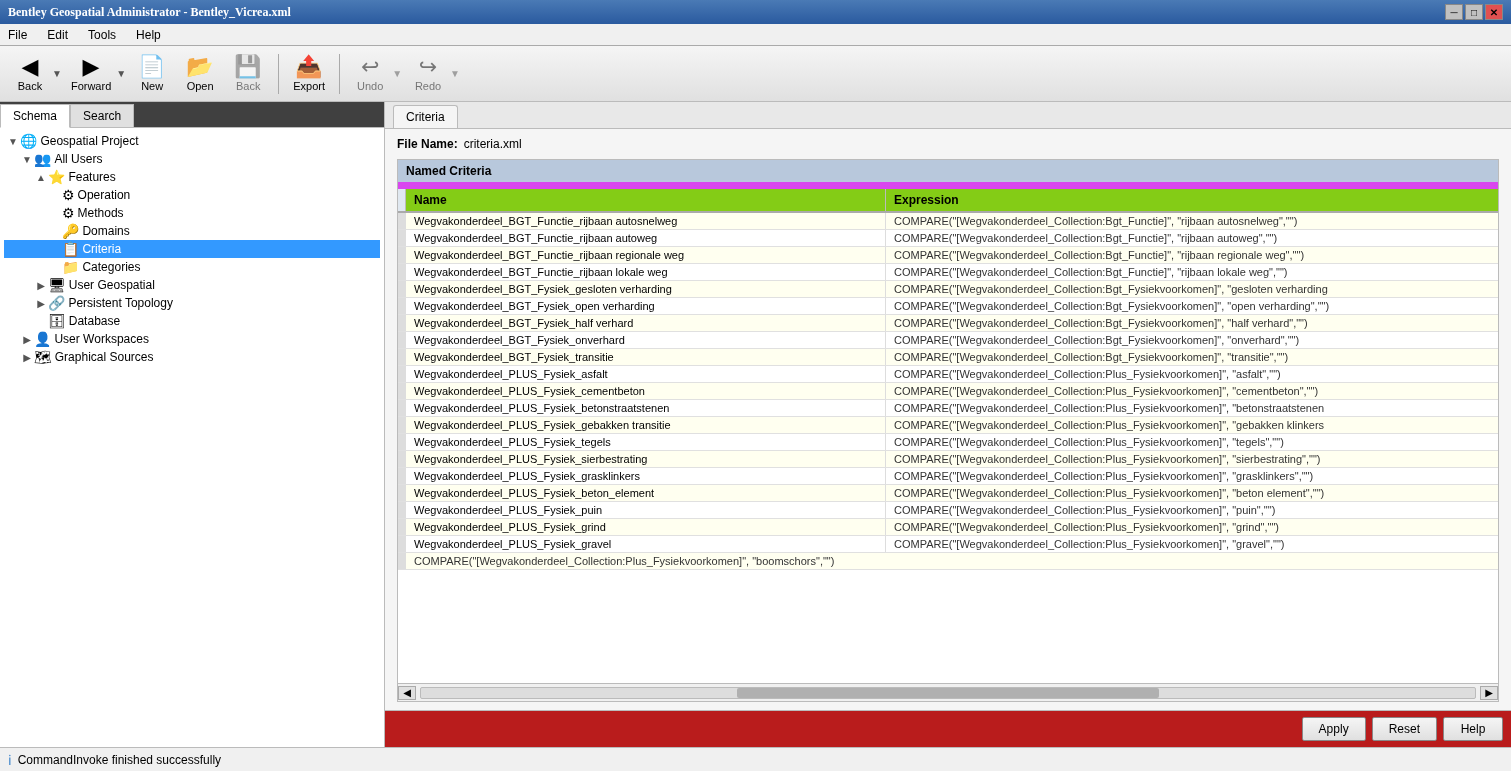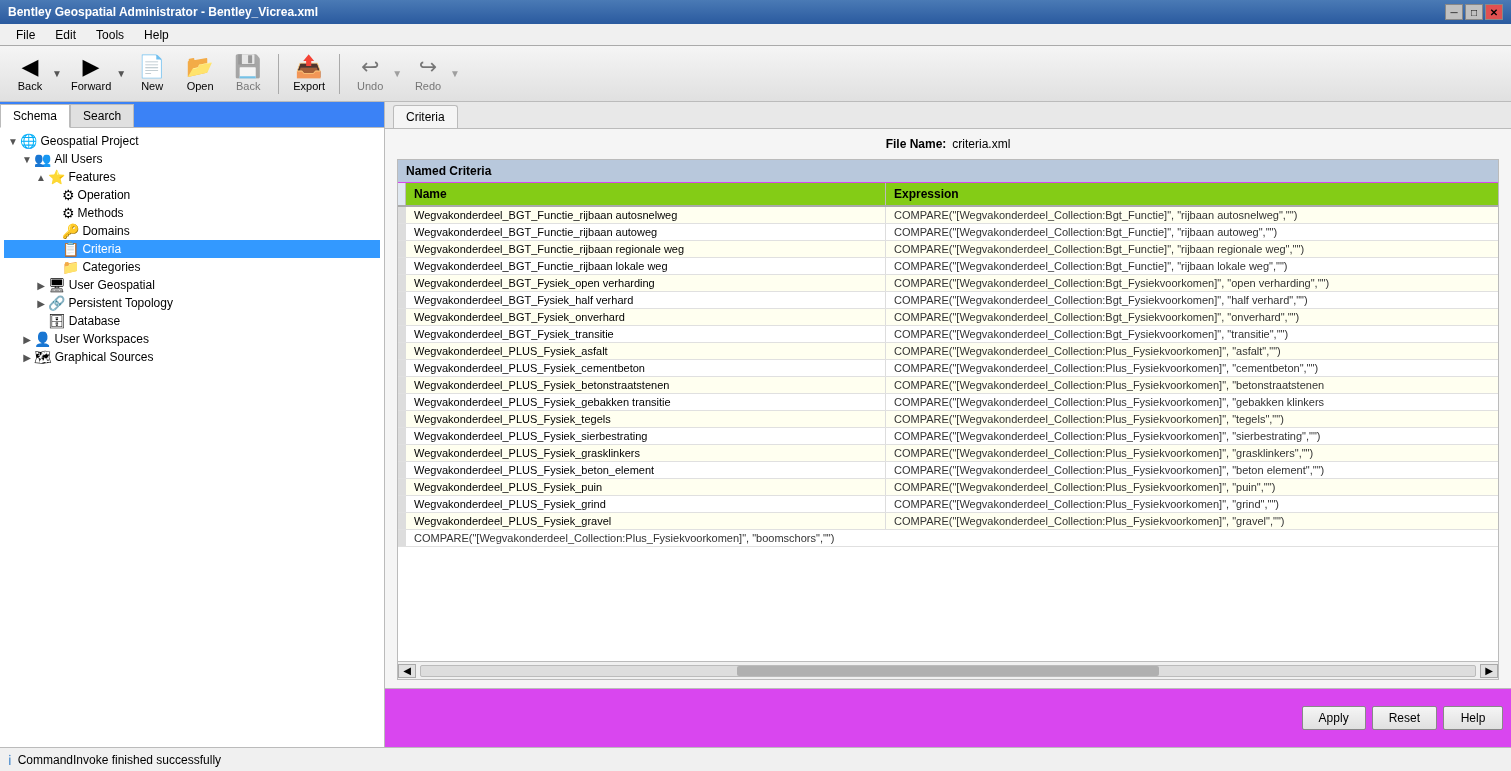--- a/index.html
+++ b/index.html
@@ -9,39 +9,40 @@
     #title-bar {
       background: linear-gradient(to bottom, #4a7ab5, #2a5a9f);
       color: white;
       height: 24px;
       display: flex;
       align-items: center;
       justify-content: space-between;
       padding: 0 8px;
       font-size: 12px;
       font-weight: bold;
+      font-family: Liberation Serif, serif;
     }
     #title-bar-controls { display: flex; gap: 2px; }
     .title-btn {
       width: 18px; height: 16px;
       background: #c0c0c0;
       border: 1px solid #888;
       display: flex; align-items: center; justify-content: center;
       font-size: 10px; cursor: pointer; color: #000;
     }
     .title-btn.close { background: #e05050; }
 
     
     #menu-bar {
       background: #f0f0f0;
       border-bottom: 1px solid #aaa;
       height: 22px;
       display: flex;
       align-items: center;
-      padding: 0 8px;
+      padding: 0 0;
       gap: 4px;
     }
     .menu-item {
       padding: 2px 8px;
       cursor: pointer;
       font-size: 12px;
     }
 
     
     #toolbar {
@@ -78,21 +79,21 @@
     
     #left-panel {
       width: 385px;
       background: white;
       border-right: 1px solid #bbb;
       display: flex;
       flex-direction: column;
     }
     #panel-tabs {
       display: flex;
-      background: #3b82f6;
+      background: #404040;
       border-bottom: 1px solid #bbb;
     }
     .panel-tab {
       padding: 4px 12px;
       cursor: pointer;
       border: 1px solid #bbb;
       border-bottom: none;
       background: #e0e0e0;
       font-size: 12px;
       margin-top: 2px;
@@ -151,39 +152,38 @@
       padding: 8px 12px;
       overflow: hidden;
       display: flex;
       flex-direction: column;
     }
     #file-name-row {
       display: flex;
       align-items: center;
       margin-bottom: 8px;
       font-size: 12px;
-      justify-content: center;
     }
     #file-name-label { font-weight: bold; margin-right: 6px; }
 
     
     #named-criteria-section {
       flex: 1;
       border: 1px solid #bbb;
       background: white;
       display: flex;
       flex-direction: column;
       overflow: hidden;
     }
     #named-criteria-header {
       background: #b8c8dc;
       padding: 4px 8px;
       font-weight: bold;
       font-size: 12px;
-      border-bottom: 1px solid #d946ef;
+      border-bottom: 7px solid #d946ef;
     }
     #criteria-table-wrapper {
       flex: 1;
       overflow: hidden;
       display: flex;
       flex-direction: column;
       position: relative;
     }
     #criteria-table-header {
       display: flex;
@@ -232,23 +232,23 @@
       width: 40%;
       height: 100%;
       background: #b0b0b0;
       border-radius: 2px;
     }
 
     
     #bottom-buttons {
       display: flex;
       justify-content: flex-end;
-      padding: 17px 8px;
+      padding: 6px 8px;
       gap: 6px;
-      background: #d946ef;
+      background: #b91c1c;
       border-top: 1px solid #bbb;
     }
     .action-btn {
       padding: 4px 16px;
       font-size: 12px;
       border: 1px solid #888;
       background: linear-gradient(to bottom, #f5f5f5, #e0e0e0);
       cursor: pointer;
       border-radius: 2px;
       min-width: 60px;
@@ -463,20 +463,25 @@
                 <div class="cell-name">Wegvakonderdeel_BGT_Functie_rijbaan regionale weg</div>
                 <div class="cell-expr">COMPARE("[Wegvakonderdeel_Collection:Bgt_Functie]", "rijbaan regionale weg","")</div>
               </div>
               <div class="criteria-row">
                 <div class="row-marker"></div>
                 <div class="cell-name">Wegvakonderdeel_BGT_Functie_rijbaan lokale weg</div>
                 <div class="cell-expr">COMPARE("[Wegvakonderdeel_Collection:Bgt_Functie]", "rijbaan lokale weg","")</div>
               </div>
               <div class="criteria-row">
                 <div class="row-marker"></div>
+                <div class="cell-name">Wegvakonderdeel_BGT_Fysiek_gesloten verharding</div>
+                <div class="cell-expr">COMPARE("[Wegvakonderdeel_Collection:Bgt_Fysiekvoorkomen]", "gesloten verharding</div>
+              </div>
+              <div class="criteria-row">
+                <div class="row-marker"></div>
                 <div class="cell-name">Wegvakonderdeel_BGT_Fysiek_open verharding</div>
                 <div class="cell-expr">COMPARE("[Wegvakonderdeel_Collection:Bgt_Fysiekvoorkomen]", "open verharding","")</div>
               </div>
               <div class="criteria-row">
                 <div class="row-marker"></div>
                 <div class="cell-name">Wegvakonderdeel_BGT_Fysiek_half verhard</div>
                 <div class="cell-expr">COMPARE("[Wegvakonderdeel_Collection:Bgt_Fysiekvoorkomen]", "half verhard","")</div>
               </div>
               <div class="criteria-row">
                 <div class="row-marker"></div>

